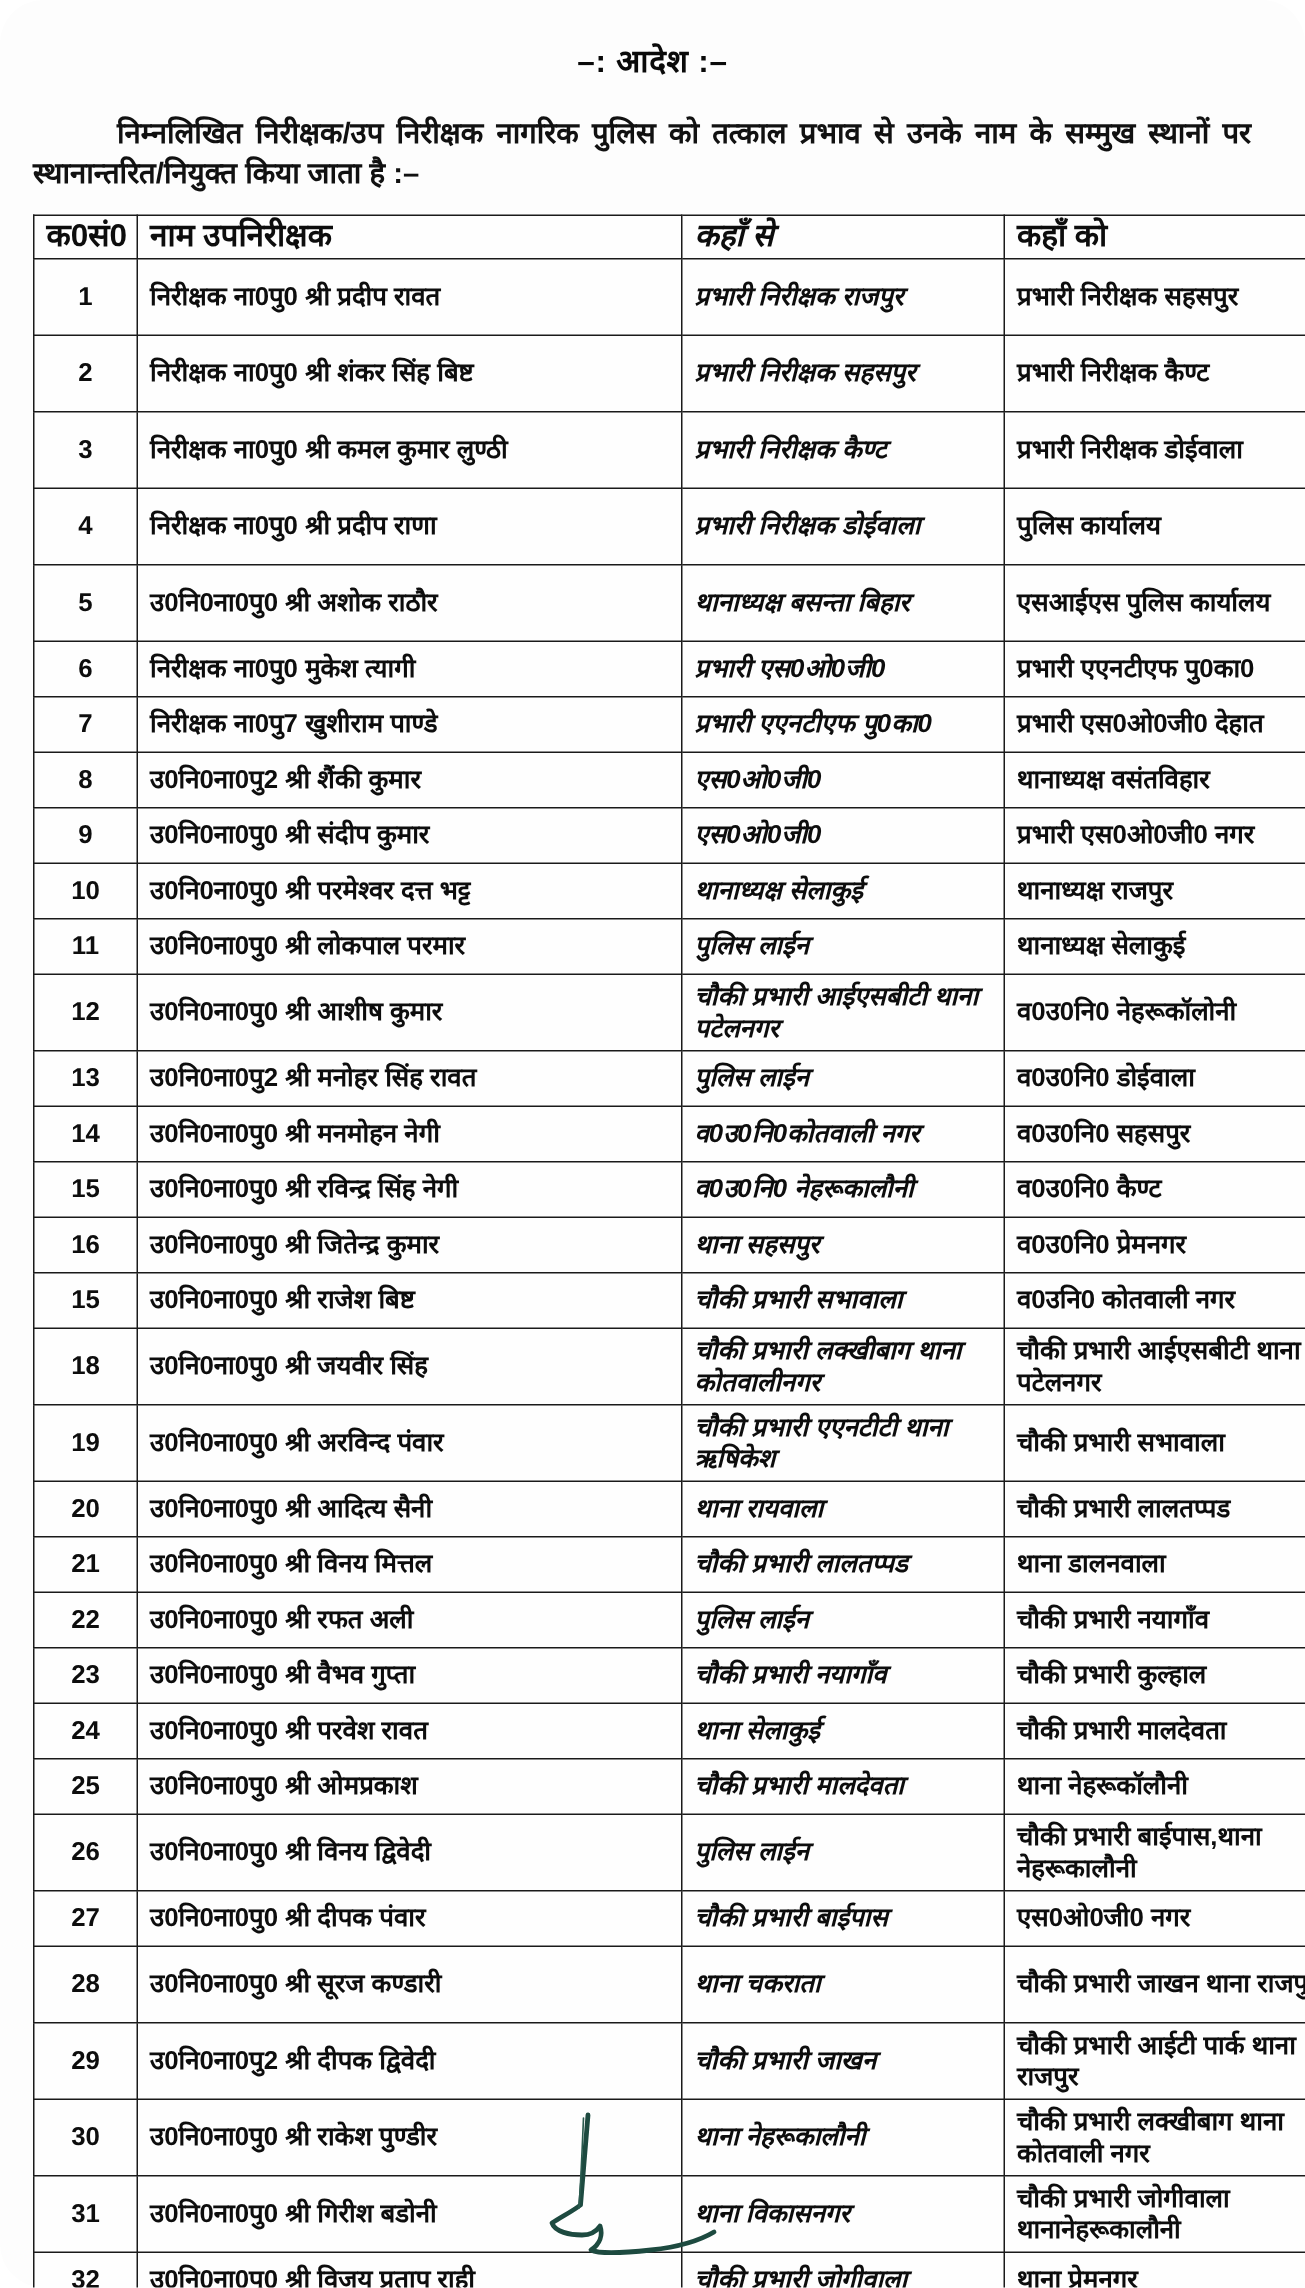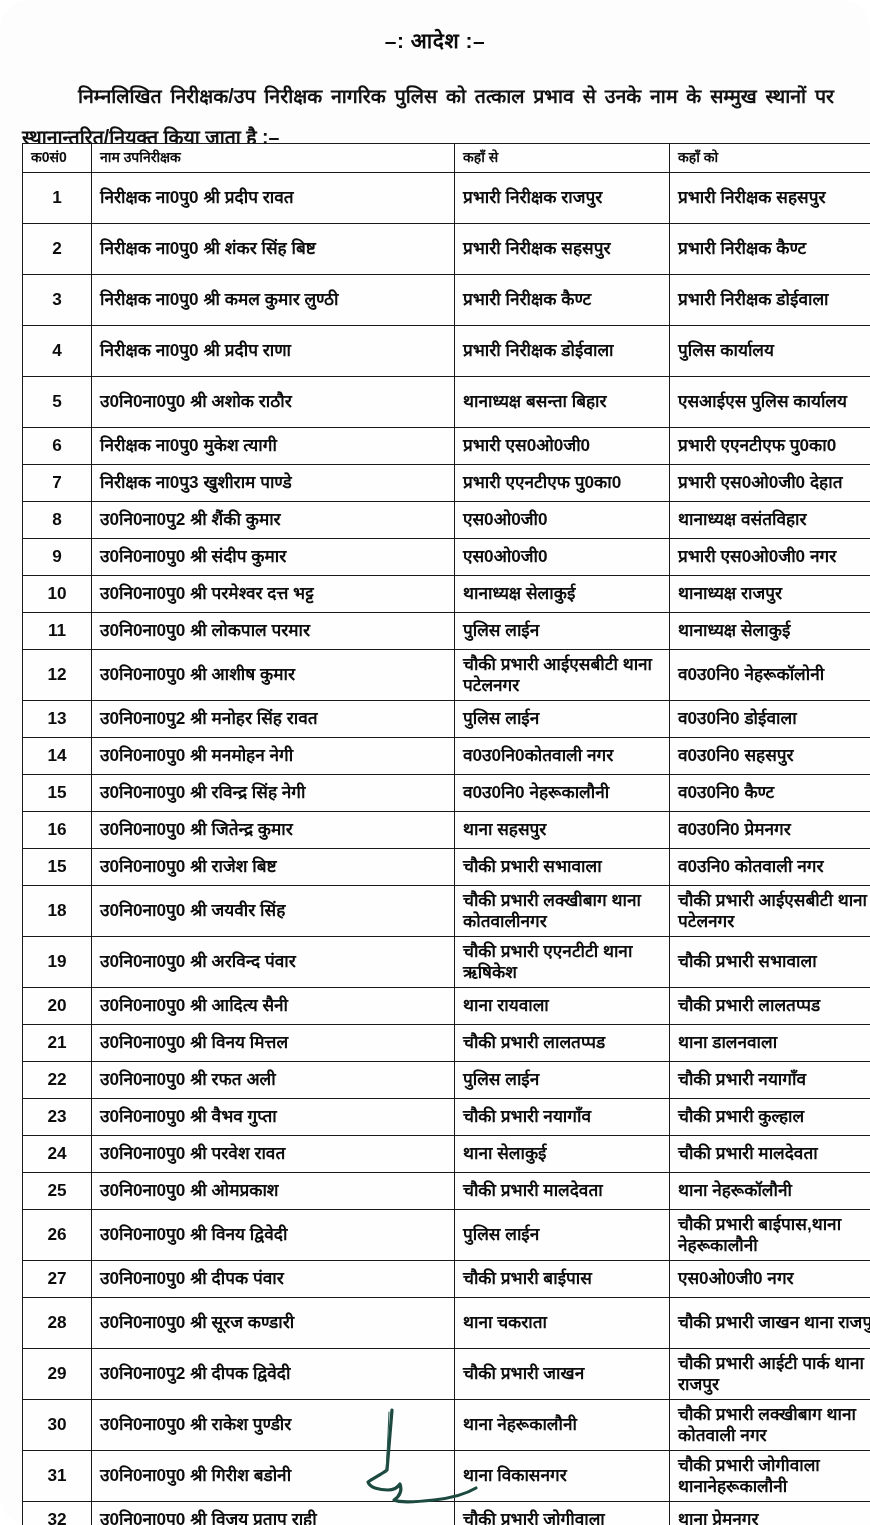--- a/index.html
+++ b/index.html
@@ -34,21 +34,21 @@
     letter-spacing: 0.5px;
     color: #0a0a0a;
   }
   
   .intro {
     position: absolute;
     top: 76px;
     left: 22px;
     width: 812px;
     font-size: 19.5px;
-    line-height: 41px;
+    line-height: 27px;
     font-weight: bold;
     color: #111;
     text-align: justify;
     text-indent: 56px;
   }
   
   .order-table {
     position: absolute;
     top: 143px;
     left: 22px;
@@ -62,25 +62,25 @@
     padding: 3px 6px 4px 8px;
     font-size: 17.2px;
     line-height: 21px;
     font-weight: bold;
     color: #0d0d0d;
     vertical-align: middle;
     text-align: left;
     background: #fefefe;
   }
   .order-table th {
-    font-size: 14px;
+    font-size: 21px;
   }
   .col-sno   { width: 54px;  text-align: center; }
   .col-name  { width: 348px; }
-  .col-from  { width: 200px; }
+  .col-from  { width: 200px; font-style: italic; }
   .col-to    { width: 212px; }
   td.col-sno { text-align: center; padding-left: 0; padding-right: 0; }
   tr.r-single td { height: 29px; }
   tr.r-double td { height: 43px; }
   
   .signature {
     position: absolute;
     left: 330px;
     top: 1408px;
     width: 200px;
@@ -138,21 +138,21 @@
           <td class="col-to cell-lines">एसआईएस पुलिस कार्यालय</td>
         </tr>
         <tr class="r-single">
           <td class="col-sno cell-lines">6</td>
           <td class="col-name cell-lines">निरीक्षक ना0पु0 मुकेश त्यागी</td>
           <td class="col-from cell-lines">प्रभारी एस0ओ0जी0</td>
           <td class="col-to cell-lines">प्रभारी एएनटीएफ पु0का0</td>
         </tr>
         <tr class="r-single">
           <td class="col-sno cell-lines">7</td>
-          <td class="col-name cell-lines">निरीक्षक ना0पु3 खुशीराम पाण्डे</td>
+          <td class="col-name cell-lines">निरीक्षक ना0पु7 खुशीराम पाण्डे</td>
           <td class="col-from cell-lines">प्रभारी एएनटीएफ पु0का0</td>
           <td class="col-to cell-lines">प्रभारी एस0ओ0जी0 देहात</td>
         </tr>
         <tr class="r-single">
           <td class="col-sno cell-lines">8</td>
           <td class="col-name cell-lines">उ0नि0ना0पु2 श्री शैंकी कुमार</td>
           <td class="col-from cell-lines">एस0ओ0जी0</td>
           <td class="col-to cell-lines">थानाध्यक्ष वसंतविहार</td>
         </tr>
         <tr class="r-single">

